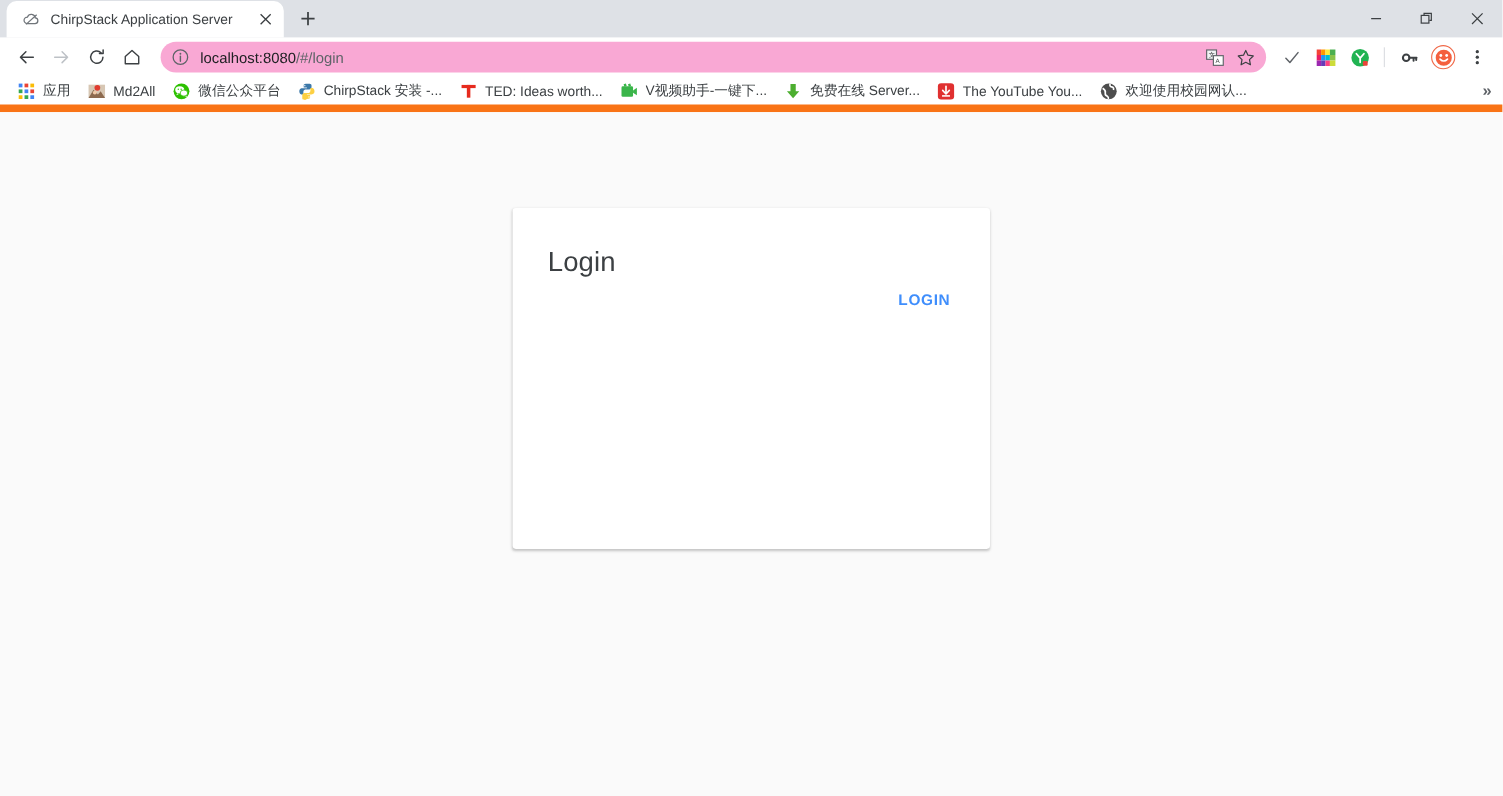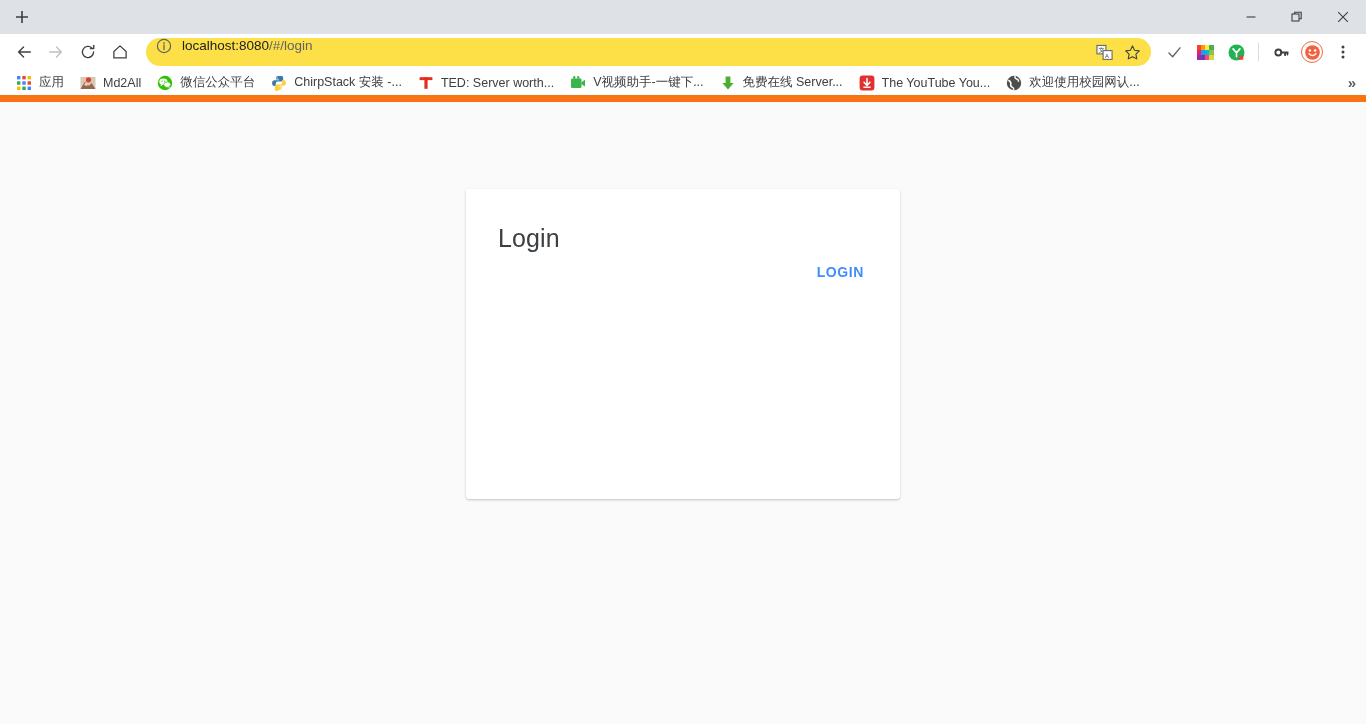--- a/index.html
+++ b/index.html
@@ -83,23 +83,24 @@
   .navbtn {
     width: 32px; height: 32px;
     display: flex; align-items: center; justify-content: center;
     color: #5f6368;
     flex: none;
   }
   .navbtn.disabled { color: #bdc1c6; }
   .omnibox {
     flex: 1;
     height: 28px;
-    background: #fde047;
+    background: #f9a8d4;
     border-radius: 14px;
     display: flex;
+    align-items: center;
     margin: 0 8px 0 10px;
     padding: 0 6px 0 10px;
     min-width: 0;
   }
   .info-icon { width: 16px; height: 16px; flex: none; color: #5f6368; margin-right: 10px; }
   .url {
     font-size: 13.5px;
     color: #202124;
     white-space: nowrap;
     overflow: hidden;
@@ -224,20 +225,32 @@
     padding: 8px 8px;
   }
 </style>
 </head>
 <body>
 
 <div class="browser">
 
   <div class="tabstrip">
 
+    <div class="tab">
+      <svg class="tab-favicon" viewBox="0 0 24 24">
+        <path d="M6.5 17.5h10.2a3.6 3.6 0 0 0 .4-7.18 5.2 5.2 0 0 0-10.05-1.1A3.8 3.8 0 0 0 6.5 17.5z" fill="none" stroke="#70757a" stroke-width="1.6"></path>
+        <line x1="5.2" y1="18.6" x2="18.8" y2="6.2" stroke="#70757a" stroke-width="1.6"></line>
+      </svg>
+      <span class="tab-title">ChirpStack Application Server</span>
+      <span class="tab-close">
+        <svg width="11" height="11" viewBox="0 0 12 12">
+          <path d="M1 1 L11 11 M11 1 L1 11" stroke="#3c4043" stroke-width="1.3" fill="none"></path>
+        </svg>
+      </span>
+    </div>
 
     <div class="newtab">
       <svg width="14" height="14" viewBox="0 0 14 14">
         <path d="M7 1 V13 M1 7 H13" stroke="#3c4043" stroke-width="1.6" fill="none"></path>
       </svg>
     </div>
 
     <div class="wincontrols">
       <div class="wc">
         <svg width="12" height="12" viewBox="0 0 12 12">
@@ -420,21 +433,21 @@
         <circle cx="9.9" cy="13.1" r=".62" fill="#ffffff"></circle>
       </svg>
       <span class="bm-label">ChirpStack 安装 -...</span>
     </div>
 
     <div class="bm">
       <svg class="bm-ico" viewBox="0 0 16 16">
         <rect x="1.6" y="2.2" width="12.8" height="2.9" fill="#e62b1e"></rect>
         <rect x="6.4" y="2.2" width="3.2" height="11.6" fill="#e62b1e"></rect>
       </svg>
-      <span class="bm-label">TED: Server worth...</span>
+      <span class="bm-label">TED: Ideas worth...</span>
     </div>
 
     <div class="bm">
       <svg class="bm-ico" viewBox="0 0 16 16">
         <rect x="1" y="3.5" width="10.5" height="9.5" rx="1.2" fill="#3ab54a"></rect>
         <path d="M11.5 7.2 L15 4.8 V11.6 L11.5 9.3 Z" fill="#3ab54a"></path>
         <rect x="3.2" y="1.2" width="2.2" height="2.4" fill="#3ab54a" transform="rotate(-18 4.3 2.4)"></rect>
         <rect x="7.2" y="1.2" width="2.2" height="2.4" fill="#3ab54a" transform="rotate(-18 8.3 2.4)"></rect>
       </svg>
       <span class="bm-label">V视频助手-一键下...</span>

